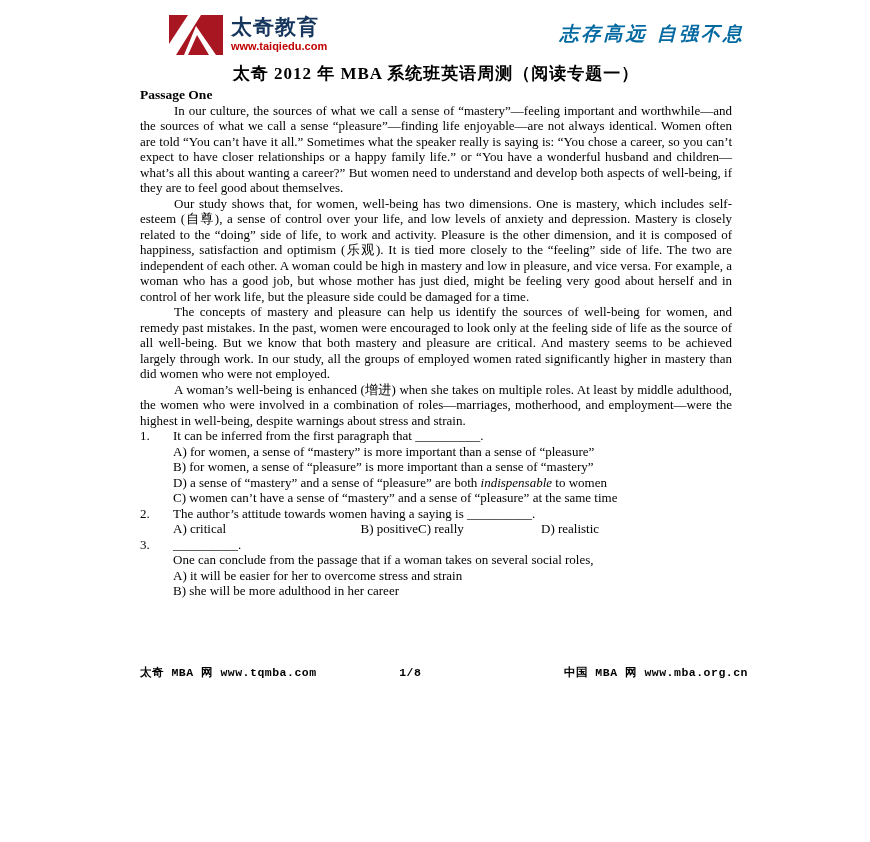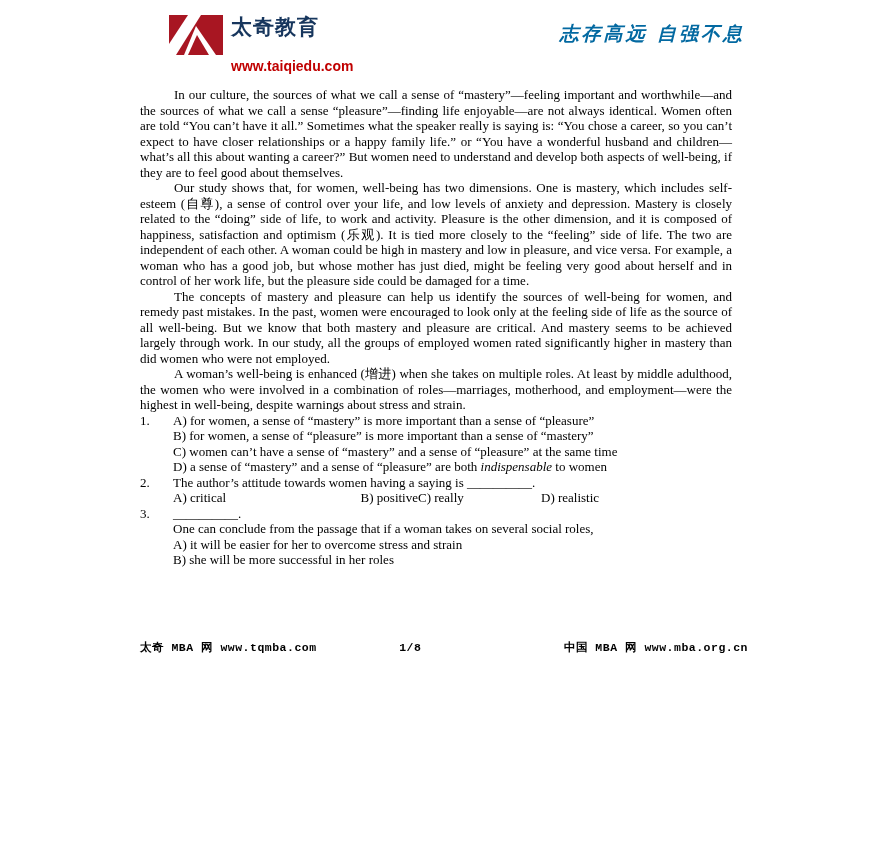--- a/index.html
+++ b/index.html
@@ -33,23 +33,23 @@
     font-family: "Liberation Sans", "DejaVu Sans", sans-serif;
     font-weight: bold;
     font-size: 21px;
     line-height: 24px;
     color: #17365d;
     letter-spacing: 1px;
   }
   .brand-site {
     font-family: "Liberation Sans", "DejaVu Sans", sans-serif;
     font-weight: bold;
-    font-size: 14px;
+    font-size: 11px;
     color: #c00000;
-    margin-top: 19px;
+    margin-top: 1px;
   }
   .slogan {
     margin-top: 6px;
     font-family: "DejaVu Serif", "Liberation Serif", serif;
     font-weight: 900;
     font-style: italic;
     font-size: 19px;
     letter-spacing: 3px;
     color: #0369a1;
     white-space: nowrap;
@@ -85,21 +85,21 @@
   .q-option { }
   .q-options-inline { display: block; white-space: nowrap; }
   .q-options-inline .opt-a { display: inline-block; width: 121px; }
   .q-options-inline .opt-b { display: inline-block; width: 124px; text-align: right; }
   .q-options-inline .opt-c { display: inline-block; width: 123px; }
   .q-options-inline .opt-d { display: inline-block; text-align: right; }
   .italic { font-style: italic; }
   
   .footer {
     position: absolute;
-    top: 640px;
+    top: 665px;
     left: 140px;
     width: 608px;
     display: flex;
     justify-content: space-between;
     align-items: baseline;
     font-family: "Liberation Mono", "DejaVu Sans Mono", monospace;
     font-weight: bold;
     font-size: 11.5px;
     letter-spacing: 0.5px;
   }
@@ -119,50 +119,53 @@
         <polygon points="28,20 40,40 19,40" fill="#a81622"></polygon>
       </svg>
       <div class="logo-text">
         <span class="brand-name">太奇教育</span>
         <span class="brand-site">www.taiqiedu.com</span>
       </div>
     </div>
     <div class="slogan">志存高远 自强不息</div>
   </div>
 
+  <div class="doc-title">太奇 2012 年 MBA 系统班英语周测（阅读专题一）</div>
 
   <div class="doc-body">
+    <div class="passage-heading">Passage One</div>
 
     <p class="para">In our culture, the sources of what we call a sense of “mastery”—feeling important and worthwhile—and the sources of what we call a sense “pleasure”—finding life enjoyable—are not always identical. Women often are told “You can’t have it all.” Sometimes what the speaker really is saying is: “You chose a career, so you can’t expect to have closer relationships or a happy family life.” or “You have a wonderful husband and children—what’s all this about wanting a career?” But women need to understand and develop both aspects of well-being, if they are to feel good about themselves.</p>
     <p class="para">Our study shows that, for women, well-being has two dimensions. One is mastery, which includes self-esteem (自尊), a sense of control over your life, and low levels of anxiety and depression. Mastery is closely related to the “doing” side of life, to work and activity. Pleasure is the other dimension, and it is composed of happiness, satisfaction and optimism (乐观). It is tied more closely to the “feeling” side of life. The two are independent of each other. A woman could be high in mastery and low in pleasure, and vice versa. For example, a woman who has a good job, but whose mother has just died, might be feeling very good about herself and in control of her work life, but the pleasure side could be damaged for a time.</p>
     <p class="para">The concepts of mastery and pleasure can help us identify the sources of well-being for women, and remedy past mistakes. In the past, women were encouraged to look only at the feeling side of life as the source of all well-being. But we know that both mastery and pleasure are critical. And mastery seems to be achieved largely through work. In our study, all the groups of employed women rated significantly higher in mastery than did women who were not employed.</p>
     <p class="para">A woman’s well-being is enhanced (增进) when she takes on multiple roles. At least by middle adulthood, the women who were involved in a combination of roles—marriages, motherhood, and employment—were the highest in well-being, despite warnings about stress and strain.</p>
 
     <div class="question">
       <span class="q-num">1.</span>
+      <div class="q-stem">It can be inferred from the first paragraph that __________.</div>
       <div class="q-option">A) for women, a sense of “mastery” is more important than a sense of “pleasure”</div>
       <div class="q-option">B) for women, a sense of “pleasure” is more important than a sense of “mastery”</div>
+      <div class="q-option"><span>D) a sense of “mastery” and a sense of “pleasure” are both </span><span class="italic">indispensable</span><span> to women</span></div>
       <div class="q-option">C) women can’t have a sense of “mastery” and a sense of “pleasure” at the same time</div>
-      <div class="q-option"><span>D) a sense of “mastery” and a sense of “pleasure” are both </span><span class="italic">indispensable</span><span> to women</span></div>
     </div>
 
     <div class="question">
       <span class="q-num">2.</span>
       <div class="q-stem">The author’s attitude towards women having a saying is __________.</div>
       <div class="q-options-inline">
         <span class="opt-a">A) critical</span><span class="opt-b">B) positive</span><span class="opt-c">C) really</span><span class="opt-d">D) realistic</span>
       </div>
     </div>
 
     <div class="question">
       <span class="q-num">3.</span>
       <div class="q-stem">__________.</div>
       <div class="q-stem">One can conclude from the passage that if a woman takes on several social roles,</div>
       <div class="q-option">A) it will be easier for her to overcome stress and strain</div>
-      <div class="q-option">B) she will be more successful in her roles</div>
+      <div class="q-option">B) she will be more adulthood in her career</div>
     </div>
   </div>
 
   <div class="footer">
     <span class="left">太奇 MBA 网 www.tqmba.com</span>
     <span class="center">1/8</span>
     <span class="right">中国 MBA 网 www.mba.org.cn</span>
   </div>
 
 </div>

